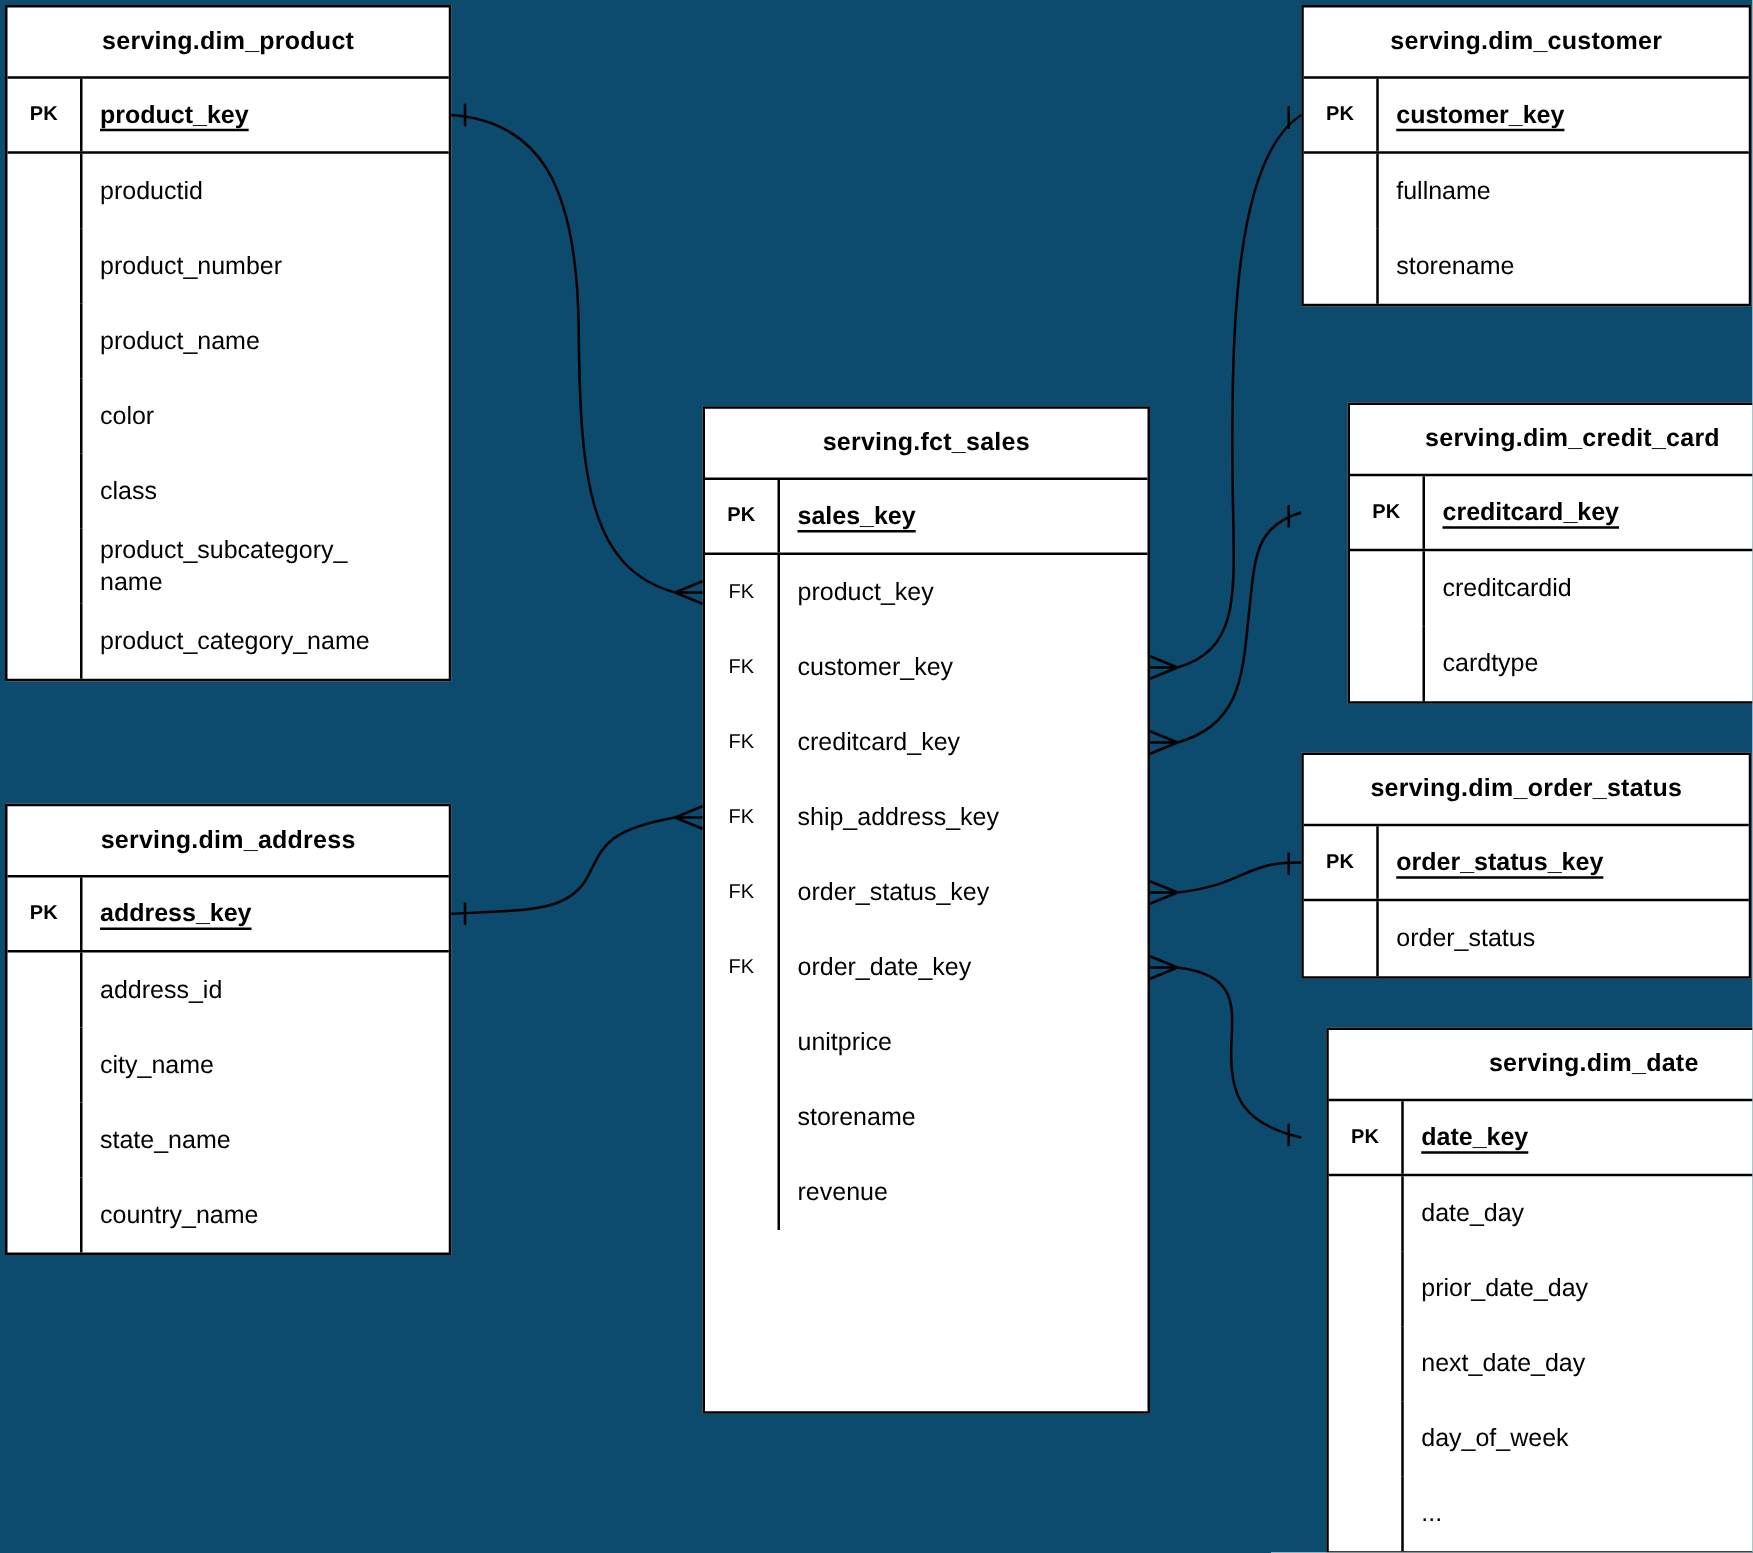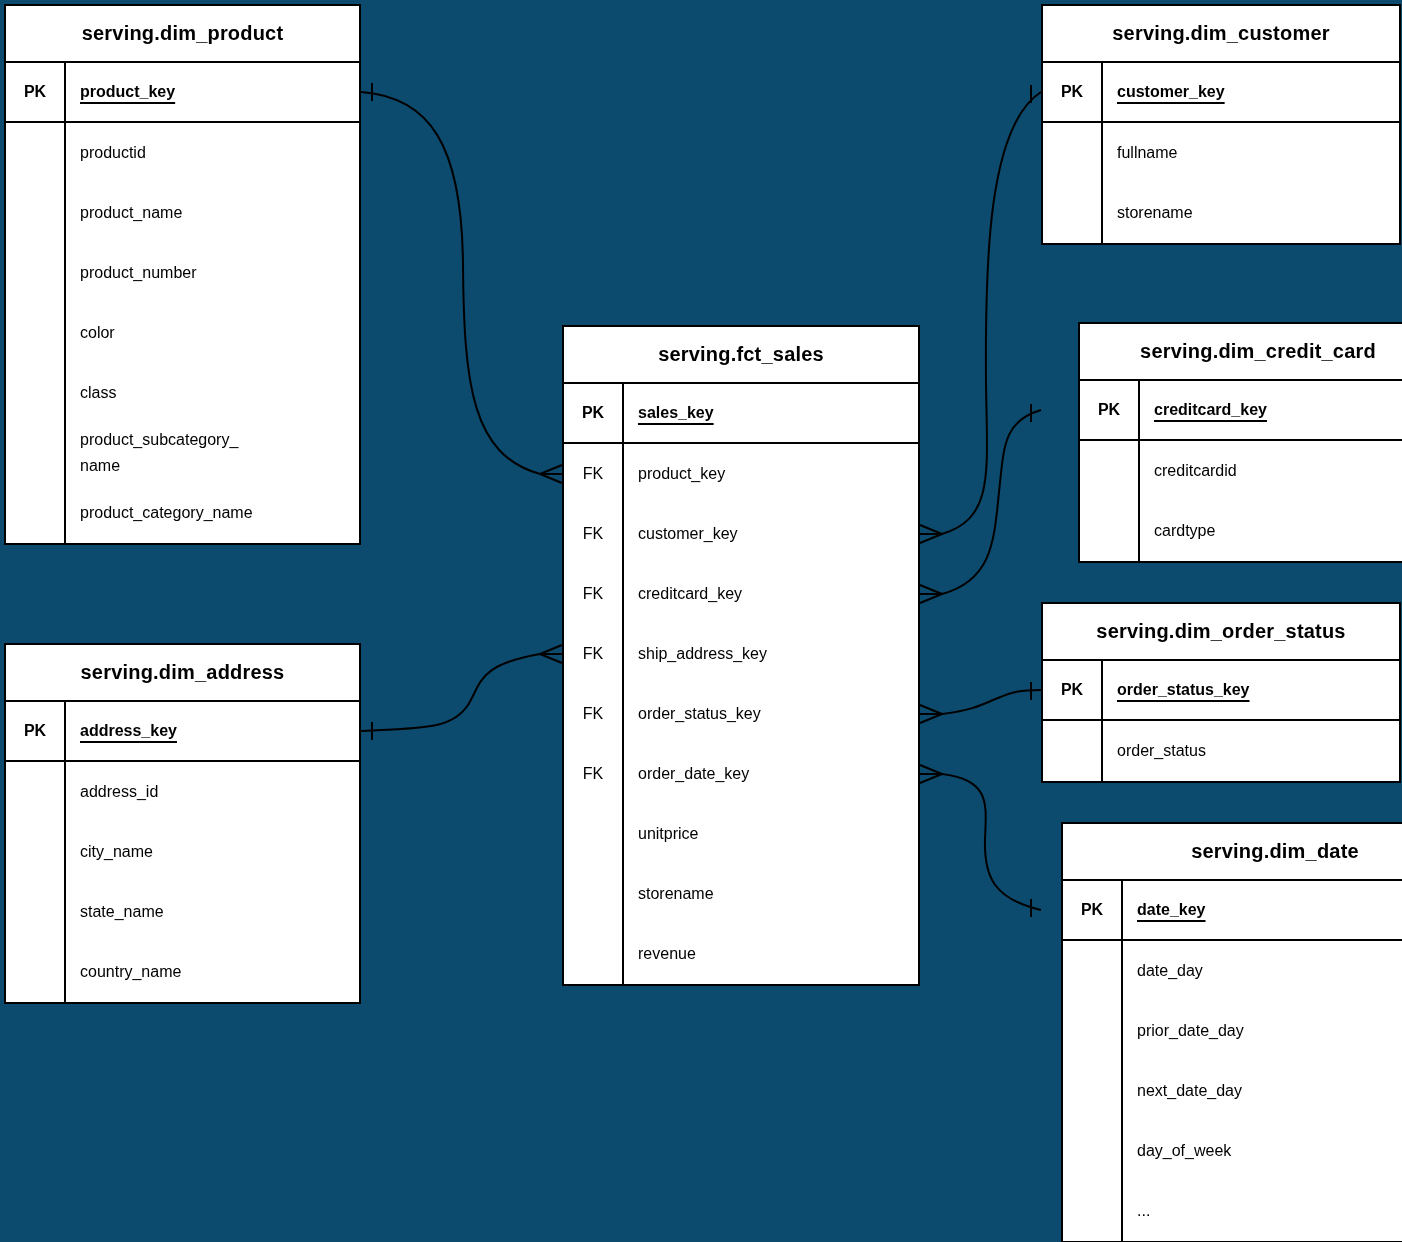--- a/index.html
+++ b/index.html
@@ -42,21 +42,21 @@
     align-items: center;
     justify-content: center;
     font-size: 16px;
     box-sizing: border-box;
   }
   .pk-row .badge-cell { font-weight: bold; }
   .field-cell {
     display: flex;
     align-items: center;
     padding-left: 14px;
-    font-size: 16px;
+    font-size: 20px;
     line-height: 26px;
     white-space: pre-line;
     border-radius: 17px;
   }
   .pk-row .field-cell {
     font-weight: bold;
     text-decoration: underline;
     text-decoration-thickness: 2px;
     text-underline-offset: 5px;
   }
@@ -81,25 +81,25 @@
         <div class="badge-cell">PK</div>
         <div class="field-cell">product_key</div>
       </div>
       <div>
         <div class="t-row">
           <div class="badge-cell"></div>
           <div class="field-cell">productid</div>
         </div>
         <div class="t-row">
           <div class="badge-cell"></div>
+          <div class="field-cell">product_number</div>
+        </div>
+        <div class="t-row">
+          <div class="badge-cell"></div>
           <div class="field-cell">product_name</div>
-        </div>
-        <div class="t-row">
-          <div class="badge-cell"></div>
-          <div class="field-cell">product_number</div>
         </div>
         <div class="t-row">
           <div class="badge-cell"></div>
           <div class="field-cell">color</div>
         </div>
         <div class="t-row">
           <div class="badge-cell"></div>
           <div class="field-cell">class</div>
         </div>
         <div class="t-row">
@@ -123,21 +123,21 @@
         <div class="t-row">
           <div class="badge-cell"></div>
           <div class="field-cell">fullname</div>
         </div>
         <div class="t-row">
           <div class="badge-cell"></div>
           <div class="field-cell">storename</div>
         </div>
       </div>
     </div>
-  <div class="erd-table" id="t-fct_sales" style="left: 562px; top: 325px; width: 358px; height: 661px;">
+  <div class="erd-table" id="t-fct_sales" style="left: 562px; top: 325px; width: 358px; height: 806px;">
       <div class="t-title">serving.fct_sales</div>
       <div class="t-row pk-row">
         <div class="badge-cell">PK</div>
         <div class="field-cell">sales_key</div>
       </div>
       <div>
         <div class="t-row">
           <div class="badge-cell">FK</div>
           <div class="field-cell">product_key</div>
         </div>

